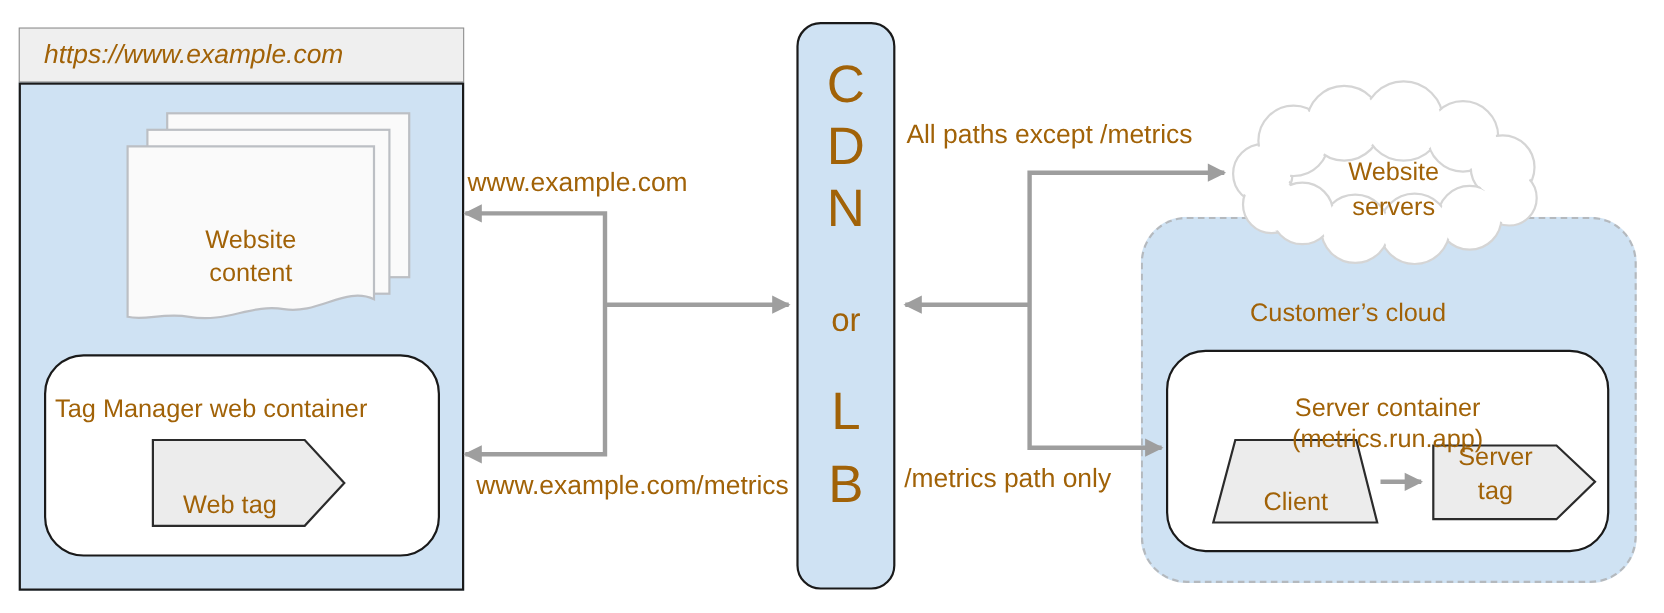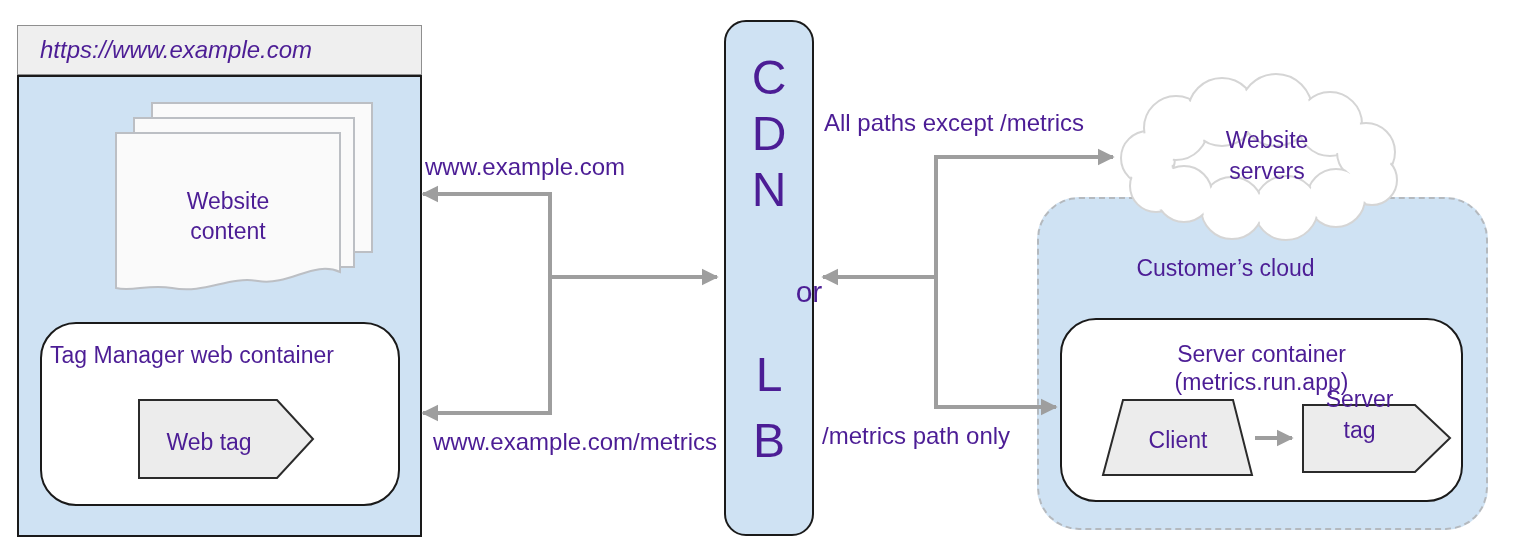--- a/index.html
+++ b/index.html
@@ -1,22 +1,22 @@
 <!DOCTYPE html>
 <html><head>
 <meta charset="utf-8">
 <style>
   html,body{margin:0;padding:0;background:#ffffff;}
   .canvas{
     position:relative;width:1513px;height:557px;background:#ffffff;
-    font-family:"Liberation Sans",sans-serif;color:#4c1d95;overflow:hidden;
+    font-family:"Liberation Sans",sans-serif;color:#a16207;overflow:hidden;
   }
   .abs{position:absolute;}
   .lbl{font-size:24px;line-height:28px;white-space:pre-line;z-index:3;}
-  .lbl-sm{font-size:23px;line-height:30px;white-space:pre-line;z-index:3;}
+  .lbl-sm{font-size:23px;line-height:30px;white-space:pre-line;z-index:3;margin-top:16px;}
   .center{text-align:center;}
   
   .url-header{
     left:17px;top:25px;width:405px;height:50px;background:#efefef;
     border:1px solid #8f8f8f;box-sizing:border-box;display:flex;align-items:center;
     padding-left:22px;font-size:24px;font-style:italic;z-index:1;
   }
   .website-body{
     left:17px;top:75px;width:405px;height:462px;background:#cfe2f3;
     border:2px solid #1a1a1a;box-sizing:border-box;z-index:1;
@@ -25,21 +25,21 @@
     left:40px;top:322px;width:360px;height:184px;background:#ffffff;
     border:2px solid #1a1a1a;border-radius:36px;box-sizing:border-box;z-index:1;
   }
   .tag-manager-title{left:40px;top:340px;width:304px;z-index:3;}
   
   .cdn-pill{
     left:724px;top:20px;width:90px;height:516px;background:#cfe2f3;
     border:2px solid #1a1a1a;border-radius:22px;box-sizing:border-box;z-index:1;
   }
   .cdn-letter{left:724px;width:90px;text-align:center;font-size:48px;line-height:50px;z-index:3;}
-  .cdn-or{left:724px;width:90px;text-align:center;font-size:30px;line-height:34px;z-index:3;margin-left:40px;}
+  .cdn-or{left:724px;width:90px;text-align:center;font-size:30px;line-height:34px;z-index:3;}
   
   .customer-cloud{
     left:1037px;top:197px;width:451px;height:333px;background:#cfe2f3;
     border:2px dashed #b4b9be;border-radius:42px;box-sizing:border-box;z-index:1;
   }
   .server-container{
     left:1060px;top:318px;width:403px;height:184px;background:#ffffff;
     border:2px solid #1a1a1a;border-radius:36px;box-sizing:border-box;z-index:1;
   }
   .svg-overlay{left:0;top:0;width:1513px;height:557px;z-index:2;pointer-events:none;}

